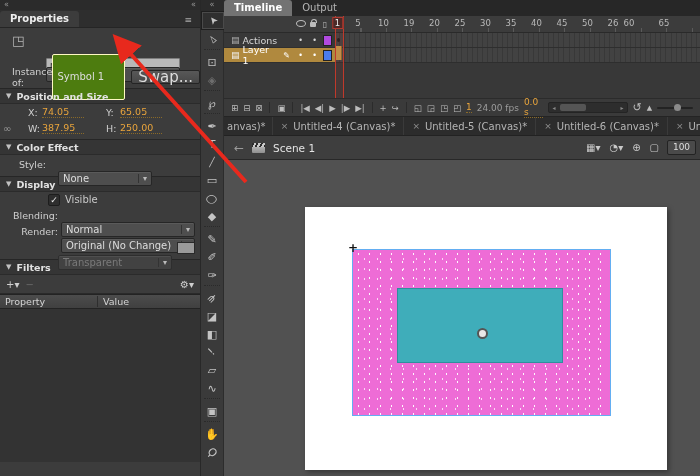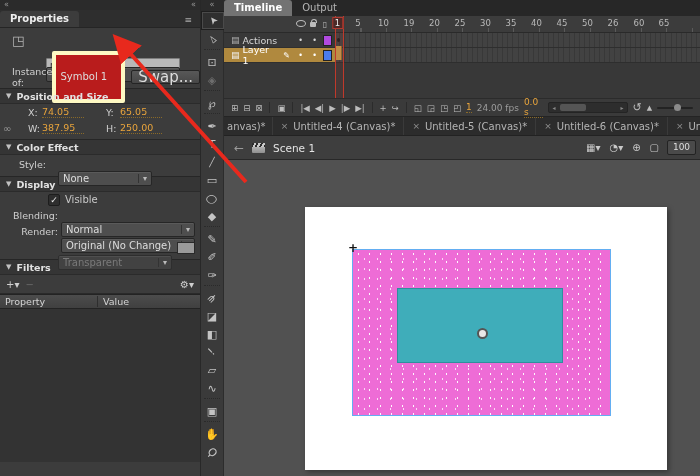--- a/index.html
+++ b/index.html
@@ -19,21 +19,21 @@
   .head-row{height:20px;margin-top:3px;}
   .mcicon{width:18px;font-size:13px;color:#b5b5b5;line-height:14px;}
   .name-input{width:126px;height:12px;margin-left:16px;background:#b9b9b9;border:1px solid #7e7e7e;
       border-radius:1px;color:#1d1d1d;font-family:"DejaVu Sans",sans-serif;font-size:9px;padding:0 3px;margin-top:48px;}
   .sp46{width:34px;}
   .dropdown{display:flex;justify-content:space-between;align-items:center;width:124px;height:13px;
       background:#4e4e4e;border:1px solid #262626;border-radius:2px;padding:0 4px;color:#ddd;
       box-shadow:inset 0 1px rgba(255,255,255,.07);margin-top:29px;}
   .dd-arrow{color:#bbb;font-size:8px;border-left:1px solid #333;padding-left:4px;}
   .lab{width:46px;text-align:left;color:#cfcfcf;font-size:9.5px;}
-  .inset{width:80px;height:12px;background:#b91c1c;border:4px solid #fef9c3;border-radius:2px;color:#ddd;padding:16px 4px;line-height:12px;}
+  .inset{width:80px;height:12px;background:#4d7c0f;border:1px solid #fef9c3;border-radius:2px;color:#ddd;padding:16px 4px;line-height:12px;}
   .btn{margin-left:6px;height:14px;background:linear-gradient(#585858,#474747);border:1px solid #242424;
       border-radius:2px;color:#ddd;font-family:"DejaVu Sans",sans-serif;font-size:15px;padding:0 6px;line-height:12px;}
   .sect{height:14px;background:#353535;border-top:1px solid #262626;border-bottom:1px solid #2b2b2b;
       display:flex;align-items:center;gap:5px;padding-left:6px;color:#e2e2e2;font-weight:bold;font-size:9.5px;margin-top:3px;}
   .tri{font-size:7px;color:#c2c2c2;}
   .vals{height:16px;padding-left:28px;}
   .vlab{color:#cfcfcf;width:14px;font-size:9.5px;}
   .hot{color:var(--accent-orange);border-bottom:1px dotted #8a6a28;width:42px;font-size:9.5px;}
   .ygap{margin-left:22px;}
   .linkicon{position:absolute;left:3px;color:#9a9a9a;font-size:10px;width:10px;}
@@ -374,21 +374,21 @@
               <span class="rnum" data-name="frame-ruler-number" style="left: 48.45px;">10</span>
               <span class="rnum" data-name="frame-ruler-number" style="left: 73.95px;">19</span>
               <span class="rnum" data-name="frame-ruler-number" style="left: 99.45px;">20</span>
               <span class="rnum" data-name="frame-ruler-number" style="left: 124.95px;">25</span>
               <span class="rnum" data-name="frame-ruler-number" style="left: 150.45px;">30</span>
               <span class="rnum" data-name="frame-ruler-number" style="left: 175.95px;">35</span>
               <span class="rnum" data-name="frame-ruler-number" style="left: 201.45px;">40</span>
               <span class="rnum" data-name="frame-ruler-number" style="left: 226.95px;">45</span>
               <span class="rnum" data-name="frame-ruler-number" style="left: 252.45px;">50</span>
               <span class="rnum" data-name="frame-ruler-number" style="left: 277.95px;">26</span>
-              <span class="rnum" data-name="frame-ruler-number" style="left: 304px;">60</span>
+              <span class="rnum" data-name="frame-ruler-number" style="left: 294px;">60</span>
               <span class="rnum" data-name="frame-ruler-number" style="left: 328.95px;">65</span>
             </div>
           <div class="frow" data-name="frames-row-actions"></div>
           <div class="frow" data-name="frames-row-layer1"></div>
           <div class="amark" data-name="actions-frame-marker"></div>
           <div class="kf" data-name="selected-keyframe"></div>
           <div class="playhead" data-name="playhead"></div>
         </div>
       </div>
       <div class="tlbar" data-name="timeline-toolbar">

